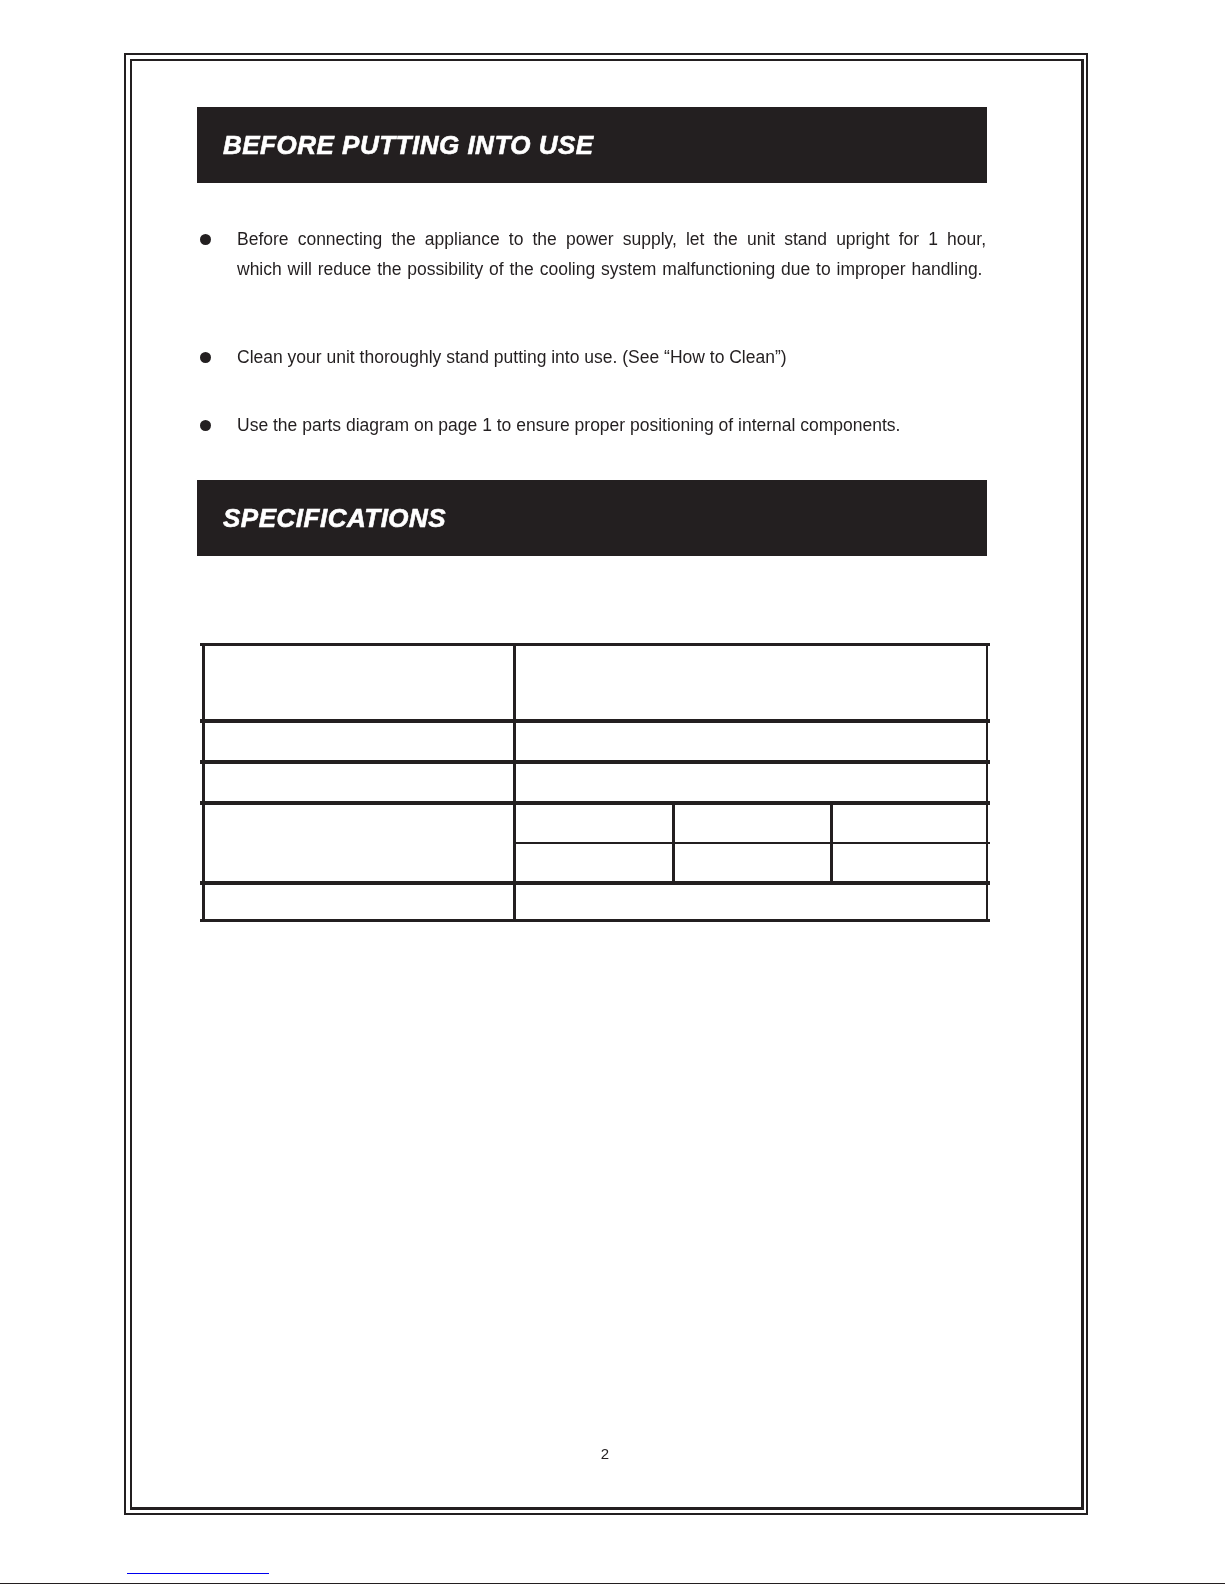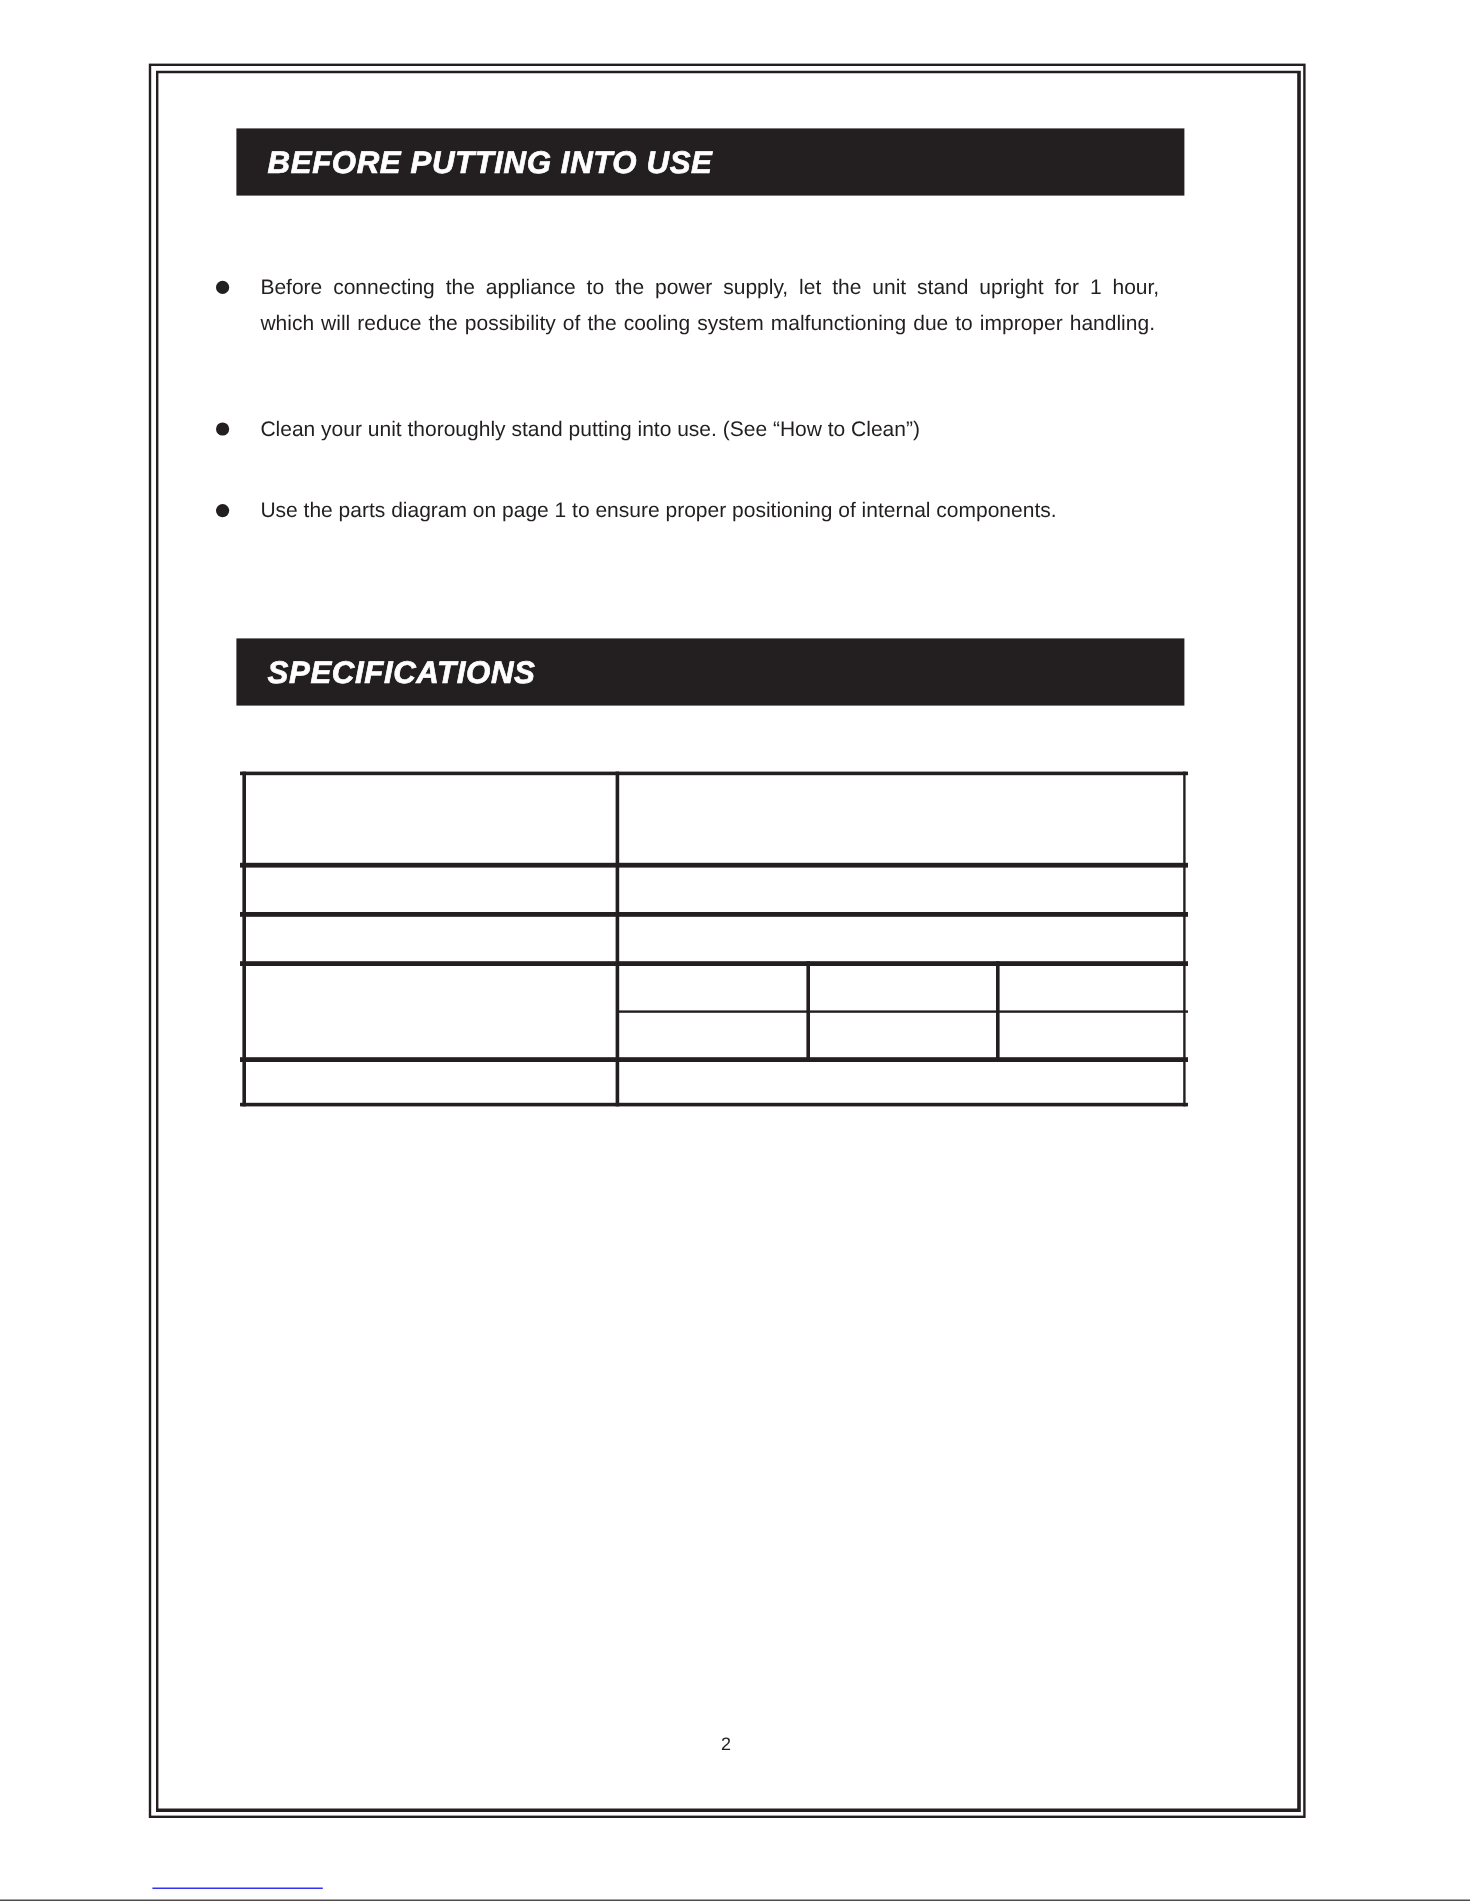--- a/index.html
+++ b/index.html
@@ -9,31 +9,31 @@
   }
   .border-outer {
     position: absolute; left: 124px; top: 53px; width: 960px; height: 1458px;
     border: 2px solid #231f20;
   }
   .border-inner {
     position: absolute; left: 130px; top: 59px; width: 949px; height: 1446px;
     border: 2px solid #231f20; border-bottom-width: 3px; border-right-width: 3px;
   }
   .section-banner {
-    position: absolute; left: 197px; width: 790px; height: 56px;
+    position: absolute; left: 197px; width: 790px; height: 76px;
     background: #231f20; color: #ffffff;
     font-family: "Liberation Sans", sans-serif; font-weight: bold; font-style: italic;
     font-size: 26px; letter-spacing: 0.5px;
     display: flex; align-items: center; padding-left: 26px; box-sizing: border-box;
     -webkit-text-stroke: 0.6px #ffffff;
   }
   .banner-1 { top: 107px; }
-  .banner-2 { top: 532px; }
+  .banner-2 { top: 480px; }
   .bullet {
-    position: absolute; left: 180px; width: 786px;
+    position: absolute; left: 200px; width: 786px;
     font-size: 17.5px; line-height: 30px; color: #231f20;
   }
   .bullet .dot {
     position: absolute; left: 0; top: 10px; width: 11px; height: 11px;
     border-radius: 50%; background: #231f20;
   }
   .bullet .text {
     margin-left: 37px; text-align: justify; text-align-last: left;
   }
   .b1 { top: 224px; }

